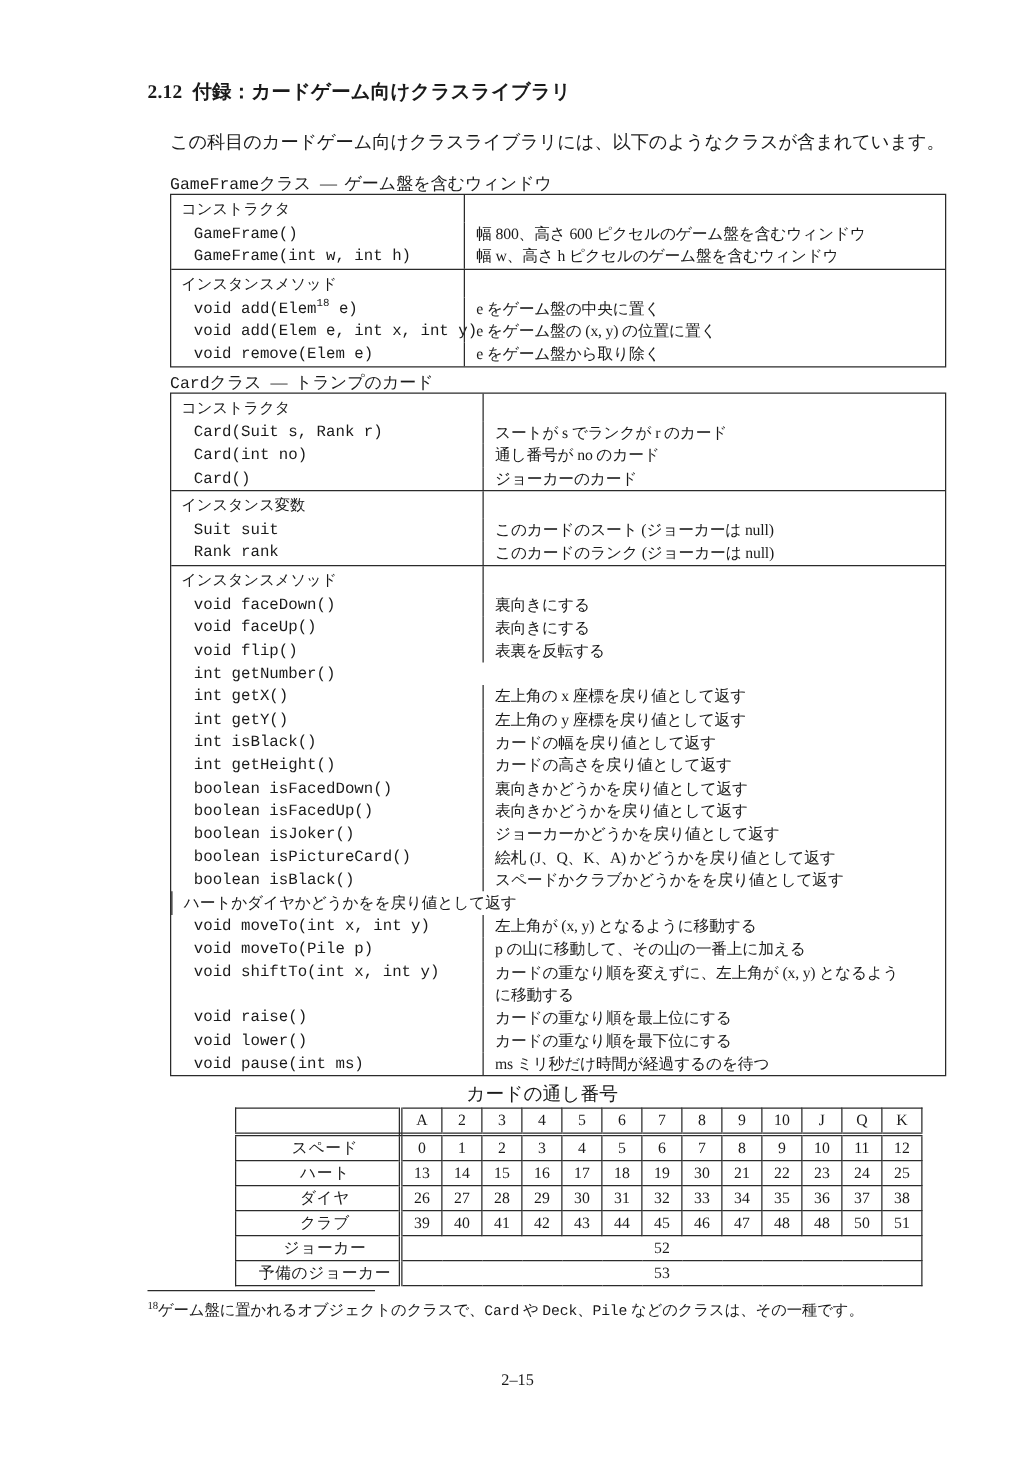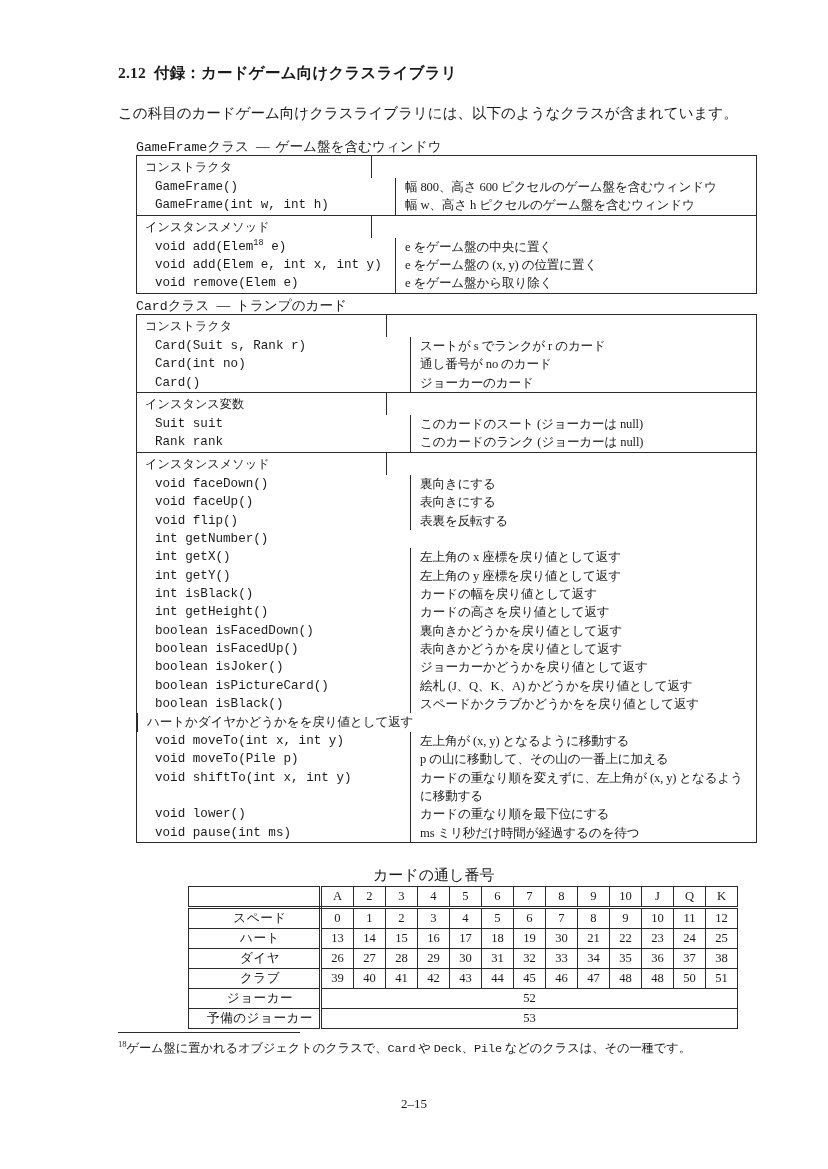--- a/index.html
+++ b/index.html
@@ -29,21 +29,21 @@
     top: 63px;
     font-size: 15.5px;
     font-weight: bold;
     letter-spacing: 0.2px;
     white-space: nowrap;
   }
   .section-heading .num { margin-right: 8px; }
 
   .intro-para {
     position: absolute;
-    left: 118px;
+    left: 136px;
     top: 104px;
     width: 640px;
     font-size: 14.6px;
     letter-spacing: -0.1px;
     white-space: nowrap;
   }
 
   
   .class-caption {
     position: absolute;
@@ -63,21 +63,20 @@
   .grp {
     position: relative;
   }
   .grp + .grp {
     border-top: 1px solid #2b2b2b;
   }
   .row {
     display: flex;
     align-items: center;
     line-height: 1.30;
-    gap: 24px;
   }
   .row .sig {
     font-family: "Liberation Mono", "DejaVu Sans Mono", monospace;
     font-size: 12.6px;
     padding: 1px 0 1px 18px;
     box-sizing: border-box;
     white-space: nowrap;
     flex: 0 0 auto;
   }
   .row .desc {
@@ -336,20 +335,24 @@
           <div class="sig" style="width:249px;">void moveTo(Pile p)</div>
           <div class="desc">p の山に移動して、その山の一番上に加える</div>
         </div>
       <div class="row">
           <div class="sig" style="width:249px;">void shiftTo(int x, int y)</div>
           <div class="desc">カードの重なり順を変えずに、左上角が (x, y) となるよう</div>
         </div>
       <div class="row blank">
           <div class="sig" style="width:249px;"></div>
           <div class="desc">に移動する</div>
+        </div>
+      <div class="row">
+          <div class="sig" style="width:249px;">void raise()</div>
+          <div class="desc">カードの重なり順を最上位にする</div>
         </div>
       <div class="row">
           <div class="sig" style="width:249px;">void lower()</div>
           <div class="desc">カードの重なり順を最下位にする</div>
         </div>
       <div class="row">
           <div class="sig" style="width:249px;">void pause(int ms)</div>
           <div class="desc">ms ミリ秒だけ時間が経過するのを待つ</div>
         </div>
     </div>

